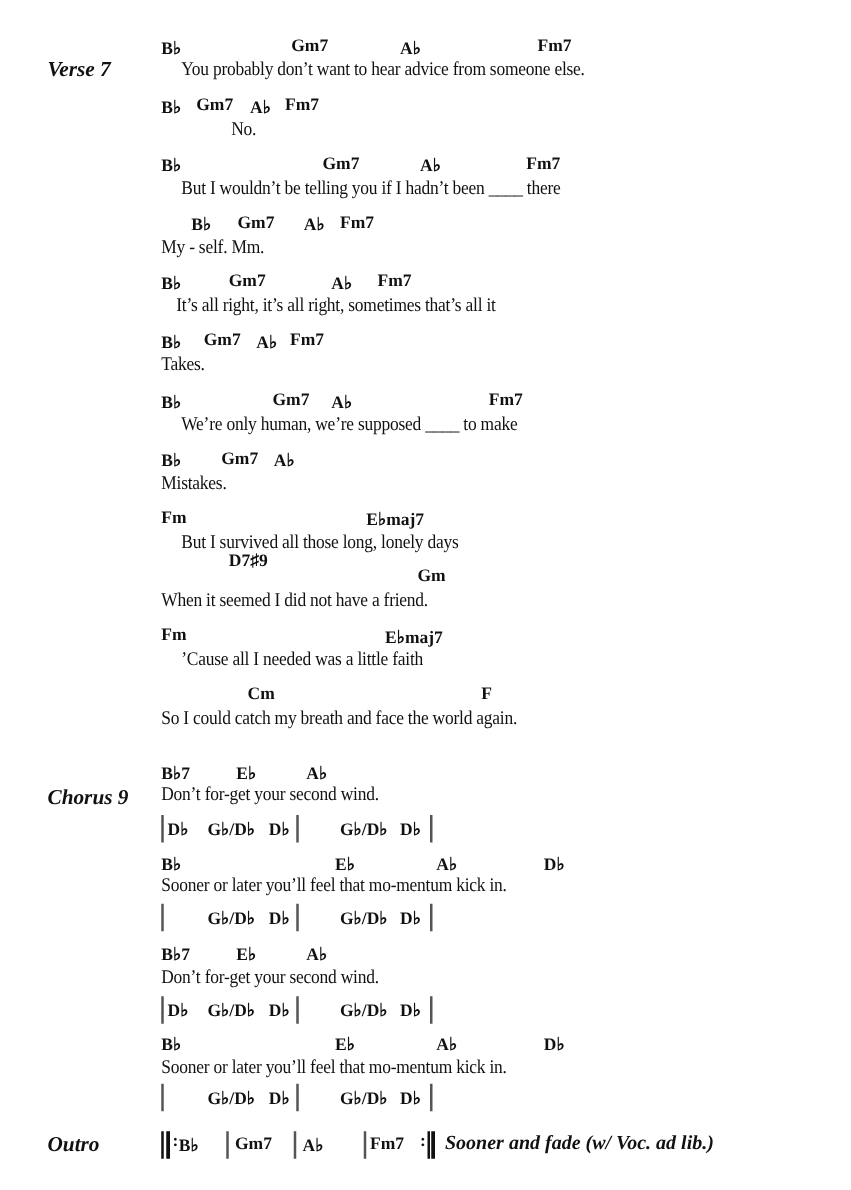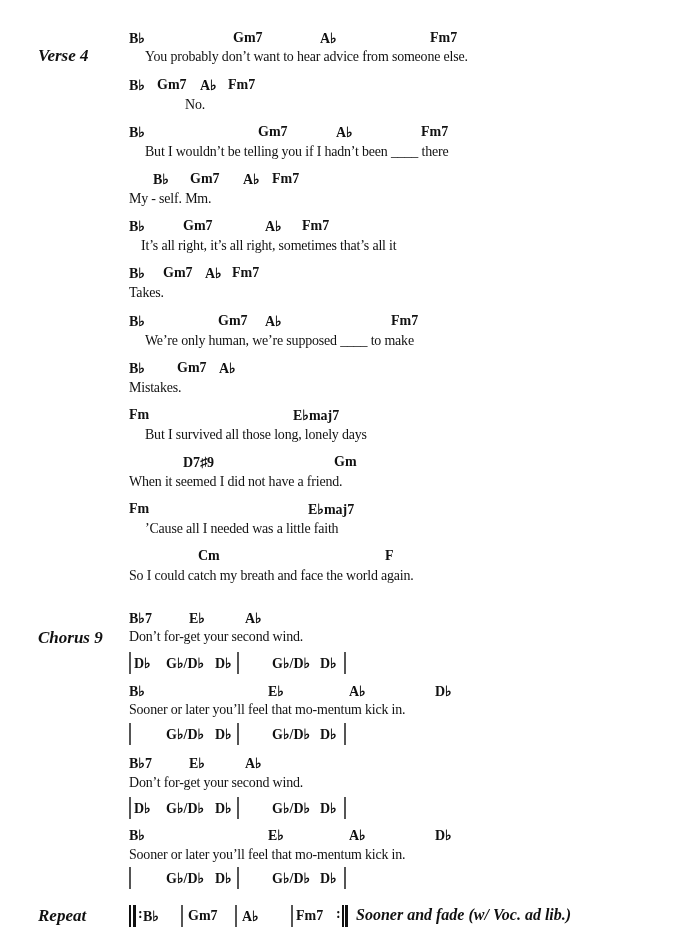--- a/index.html
+++ b/index.html
@@ -10,23 +10,23 @@
   .lyric { position: absolute; font-size: 15.5px; white-space: nowrap; letter-spacing: -0.2px; transform: scaleX(0.9); transform-origin: left; }
   .bar { position: absolute; width: 1.5px; background: #555; }
   .dbar { position: absolute; width: 4px; background: #111; }
   .note { position: absolute; font-weight: bold; font-style: italic; font-size: 16px; white-space: nowrap; }
   .dots { position: absolute; font-weight: bold; font-size: 14px; }
 </style>
 </head>
 <body>
 
 <div id="sheet">
-  <div class="section" style="top:46px;">Verse 4</div>
+  <div class="section" style="top:46px;">Verse 7</div>
   <div class="section" style="top:628px;">Chorus 9</div>
-  <div class="section" style="top:906px;">Repeat</div>
+  <div class="section" style="top:906px;">Outro</div>
 
   <div id="verse">
       <div class="chord" style="left: 129px; top: 30px;">B♭</div>
       <div class="chord" style="left: 233px; top: 30px;">Gm7</div>
       <div class="chord" style="left: 320px; top: 30px;">A♭</div>
       <div class="chord" style="left: 430px; top: 30px;">Fm7</div>
       <div class="lyric" style="left: 145px; top: 47px;">You probably don’t want to hear advice from someone else.</div>
       <div class="chord" style="left: 129px; top: 77px;">B♭</div>
       <div class="chord" style="left: 157px; top: 77px;">Gm7</div>
       <div class="chord" style="left: 200px; top: 77px;">A♭</div>
@@ -57,21 +57,21 @@
       <div class="chord" style="left: 265px; top: 313px;">A♭</div>
       <div class="chord" style="left: 391px; top: 313px;">Fm7</div>
       <div class="lyric" style="left: 145px; top: 331px;">We’re only human,      we’re supposed ____ to make</div>
       <div class="chord" style="left: 129px; top: 360px;">B♭</div>
       <div class="chord" style="left: 177px; top: 360px;">Gm7</div>
       <div class="chord" style="left: 219px; top: 360px;">A♭</div>
       <div class="lyric" style="left: 129px; top: 378px;">Mistakes.</div>
       <div class="chord" style="left: 129px; top: 407px;">Fm</div>
       <div class="chord" style="left: 293px; top: 407px;">E♭maj7</div>
       <div class="lyric" style="left: 145px; top: 425px;">But I survived all those long, lonely days</div>
-      <div class="chord" style="left: 183px; top: 455px;">D7♯9</div>
+      <div class="chord" style="left: 183px; top: 442px;">D7♯9</div>
       <div class="chord" style="left: 334px; top: 454px;">Gm</div>
       <div class="lyric" style="left: 129px; top: 472px;">When it seemed I did not have a friend.</div>
       <div class="chord" style="left: 129px; top: 501px;">Fm</div>
       <div class="chord" style="left: 308px; top: 501px;">E♭maj7</div>
       <div class="lyric" style="left: 145px; top: 519px;">’Cause all I needed was a little faith</div>
       <div class="chord" style="left: 198px; top: 548px;">Cm</div>
       <div class="chord" style="left: 385px; top: 548px;">F</div>
       <div class="lyric" style="left: 129px; top: 566px;">So I could catch my breath and face the world again.</div>
     </div>
   <div id="chorus">

